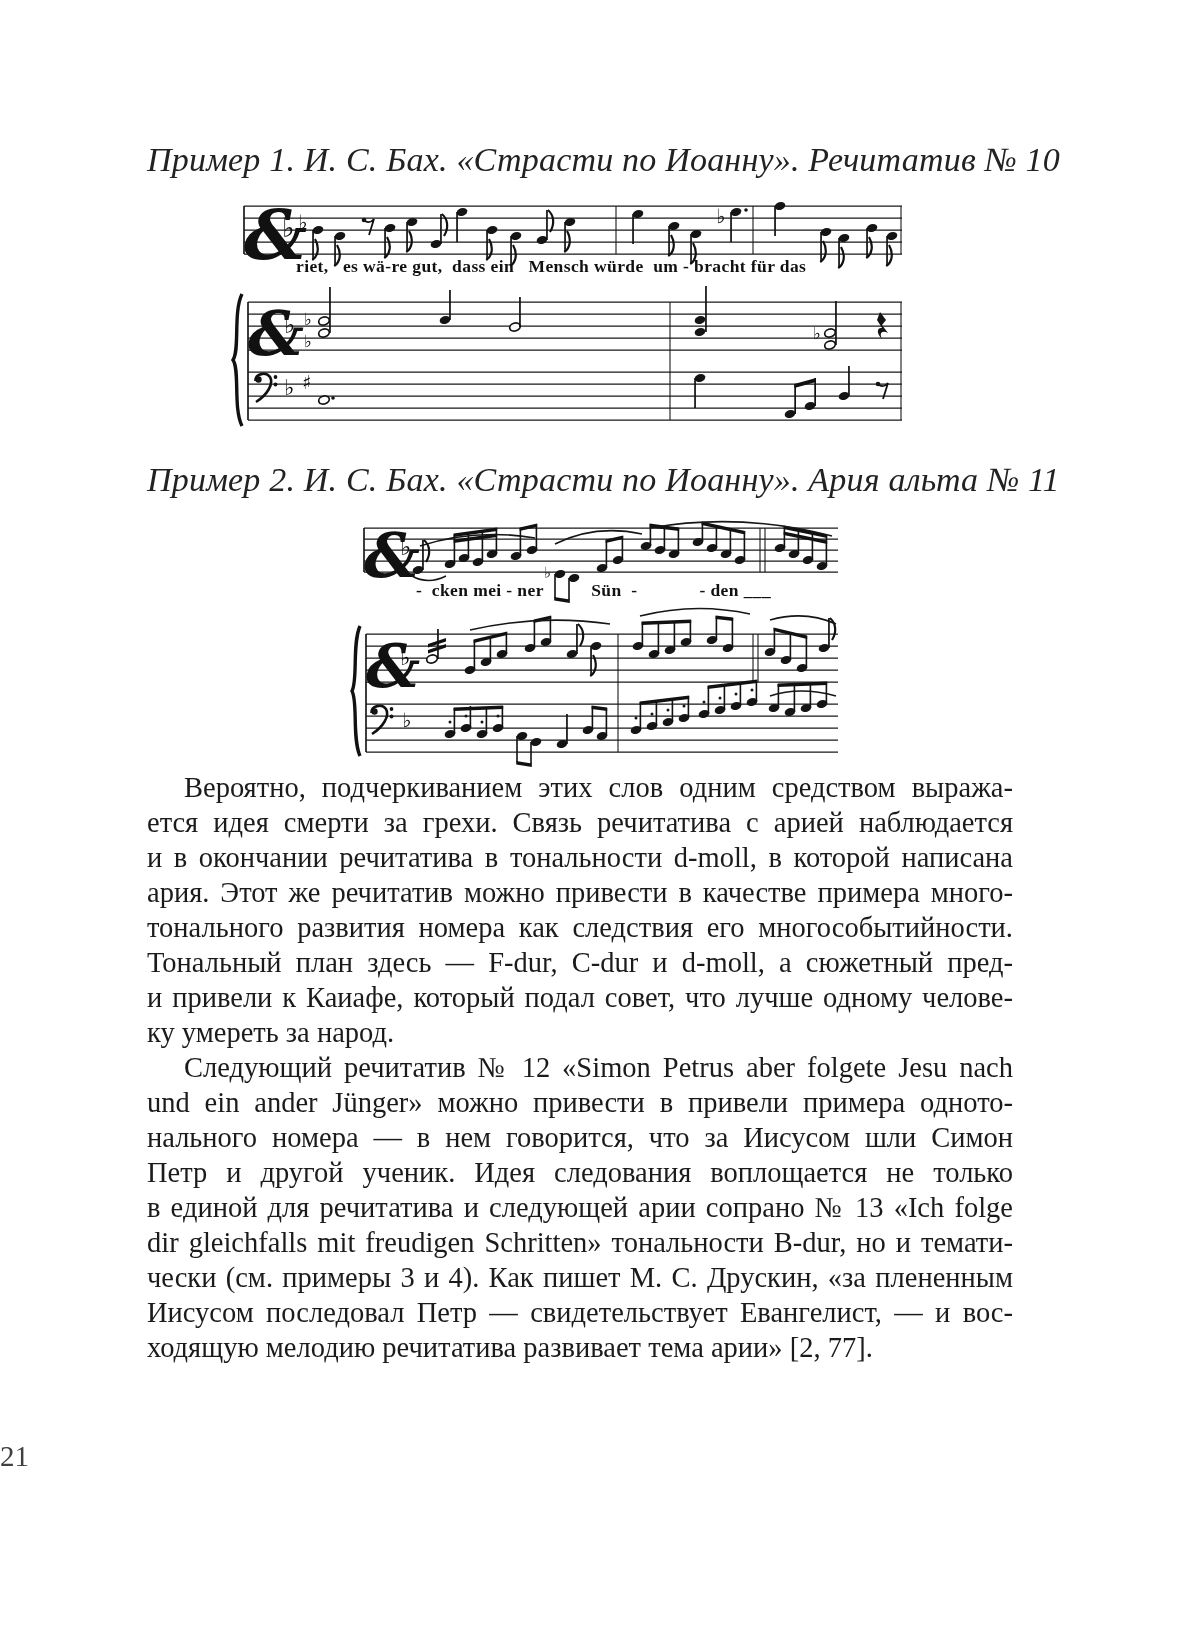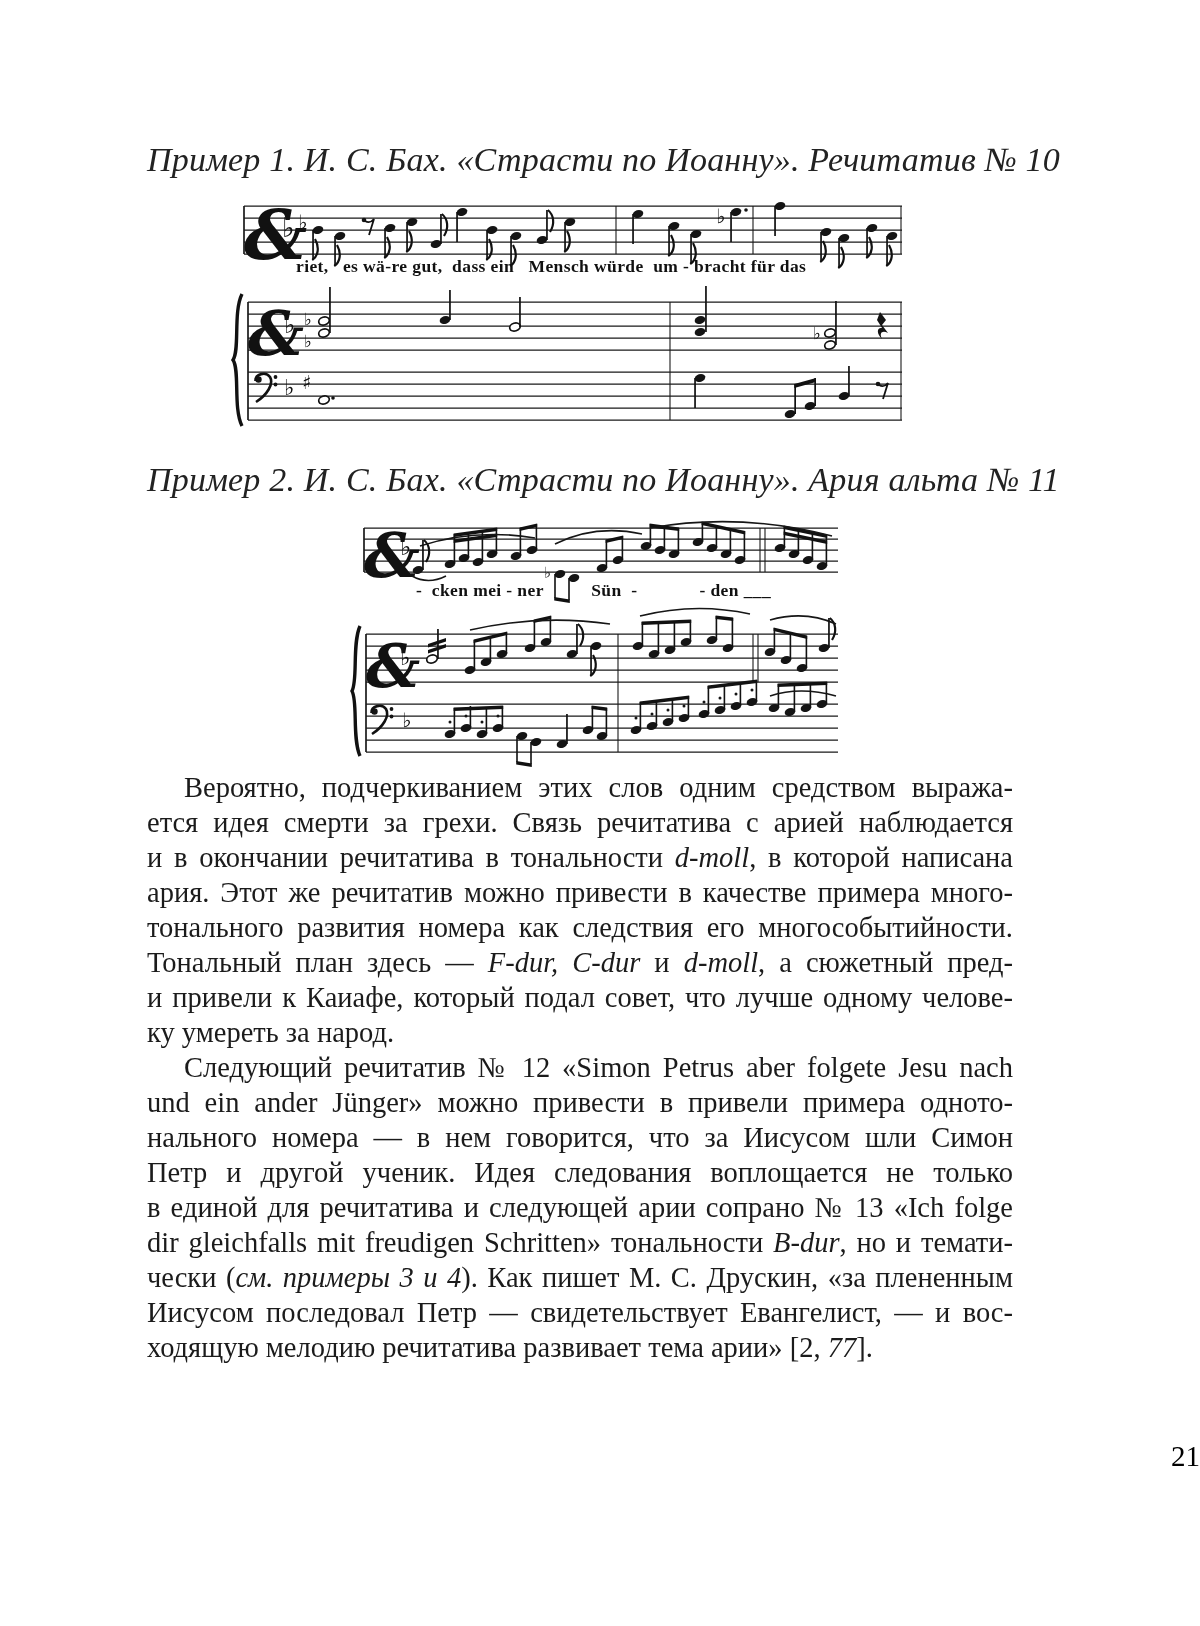--- a/index.html
+++ b/index.html
@@ -19,22 +19,22 @@
   .lyrics{
     position:absolute;font-weight:bold;font-size:17.5px;white-space:pre;
     letter-spacing:.4px;color:#111;font-family:Liberation Serif, serif;
   }
   #lyr1{left:66px;top:64px}
   #lyr2{left:66px;top:68px}
   .bodytext{position:absolute;left:147px;top:770px;width:866px;font-size:28.5px;line-height:35px}
   .line{text-align:justify;text-align-last:justify}
   .line.last{text-align-last:left}
   .line.indent{text-indent:37px}
-  .it{font-style:italic}
-  .pageno{position:absolute;left:0;top:1440px;width:1200px;text-align:right;font-size:29px;color:#000000}
+  .it{}
+  .pageno{position:absolute;left:0;top:1440px;width:1200px;text-align:left;font-size:29px;color:#404040}
   svg{display:block;fill:#141414}
   .sline{stroke:#1a1a1a;stroke-width:1.25;fill:none}
   .bl{stroke:#1a1a1a;stroke-width:1.7}
   .bl2{stroke:#1a1a1a;stroke-width:1.1}
   .mus{font-family:"DejaVu Sans",sans-serif;fill:#111}
   .clef{font-family:"DejaVu Serif",serif;font-style:italic;font-weight:bold;fill:#111}
   .slur{stroke:#161616;stroke-width:1.6;fill:none}
   .brace{stroke:#111;stroke-width:3.4;fill:none}
   .beam,.stem{fill:#111}
 </style>

